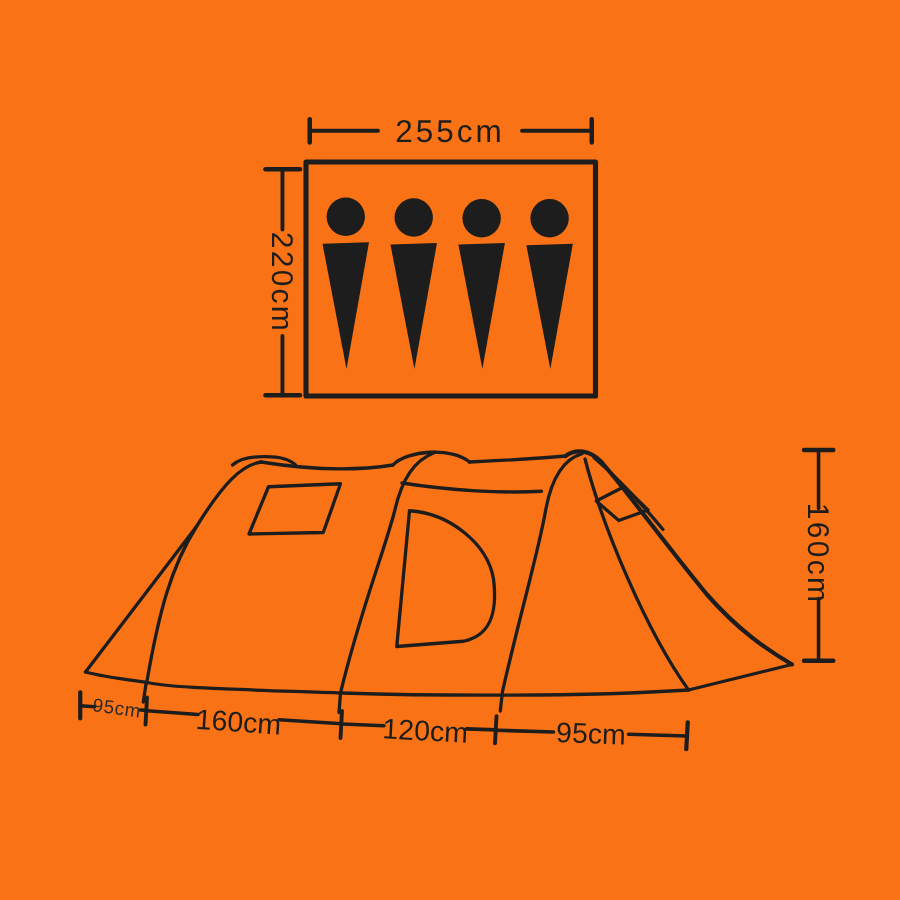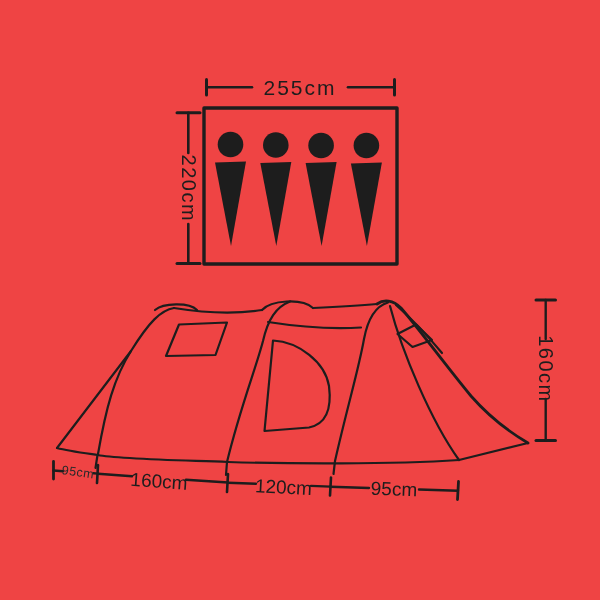--- a/index.html
+++ b/index.html
@@ -1,20 +1,20 @@
 <!DOCTYPE html>
 <html><head>
 <meta charset="utf-8">
 <style>
   html,body { margin:0; padding:0; }
   .canvas {
     position: relative;
     width: 600px;
     height: 600px;
-    background: #ef4444;
+    background: #f97316;
     font-family: "Liberation Sans", sans-serif;
     overflow: hidden;
   }
   svg { display:block; }
   .dim-text {
     fill: #1d1d1d;
     font-family: "Liberation Sans", sans-serif;
     font-size: 21px;
     letter-spacing: 2px;
     text-anchor: middle;

